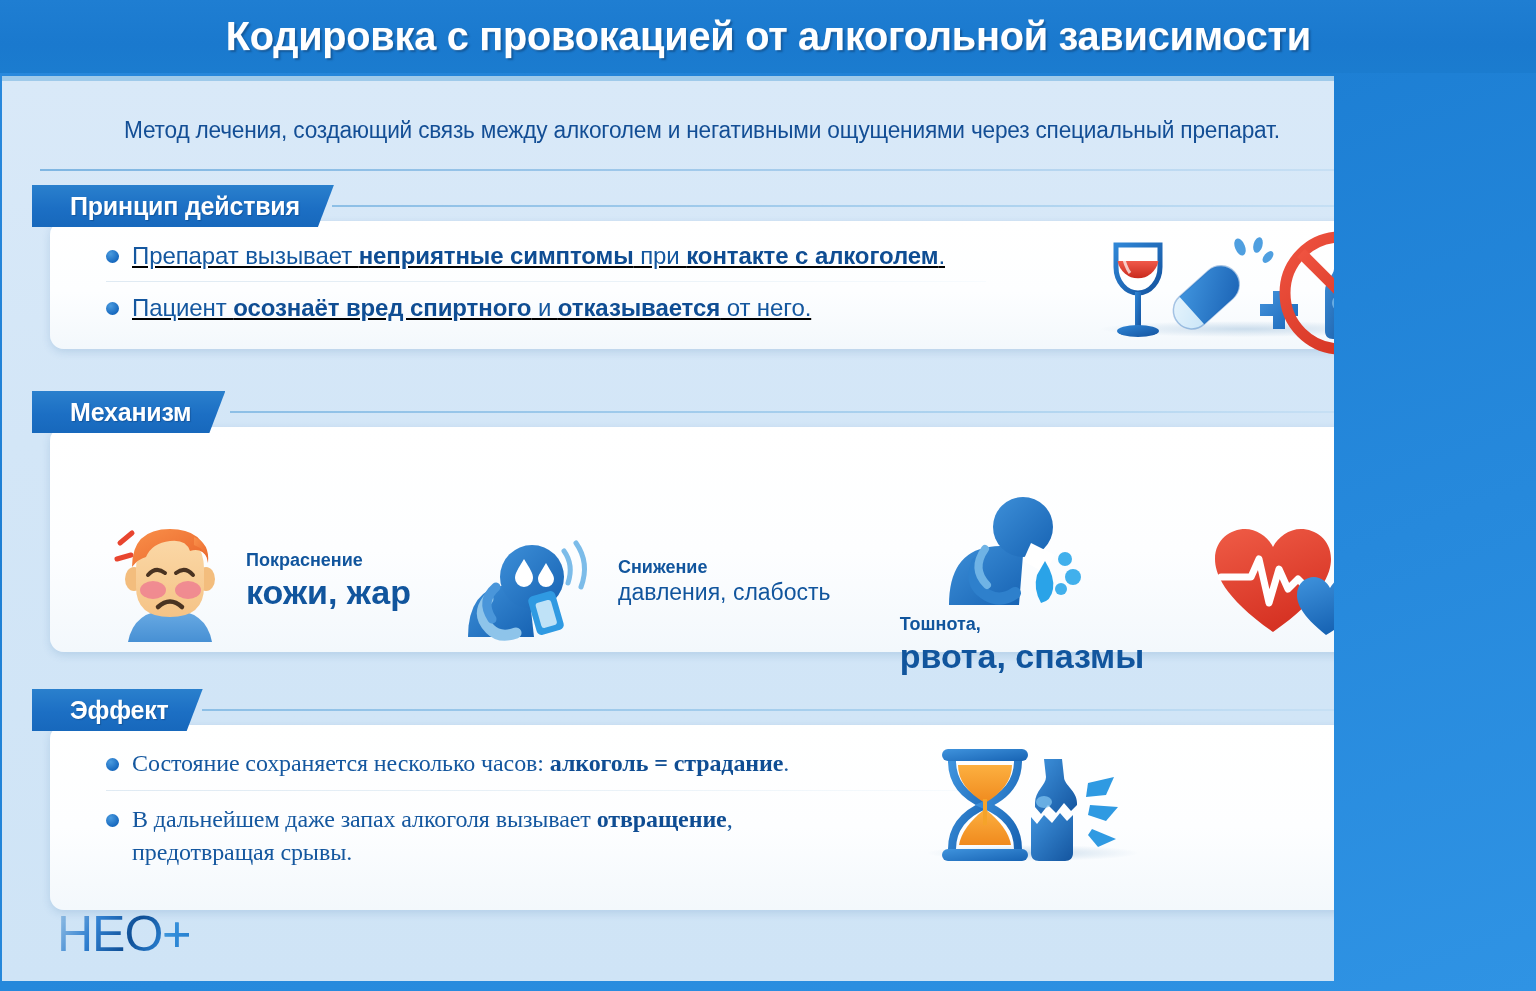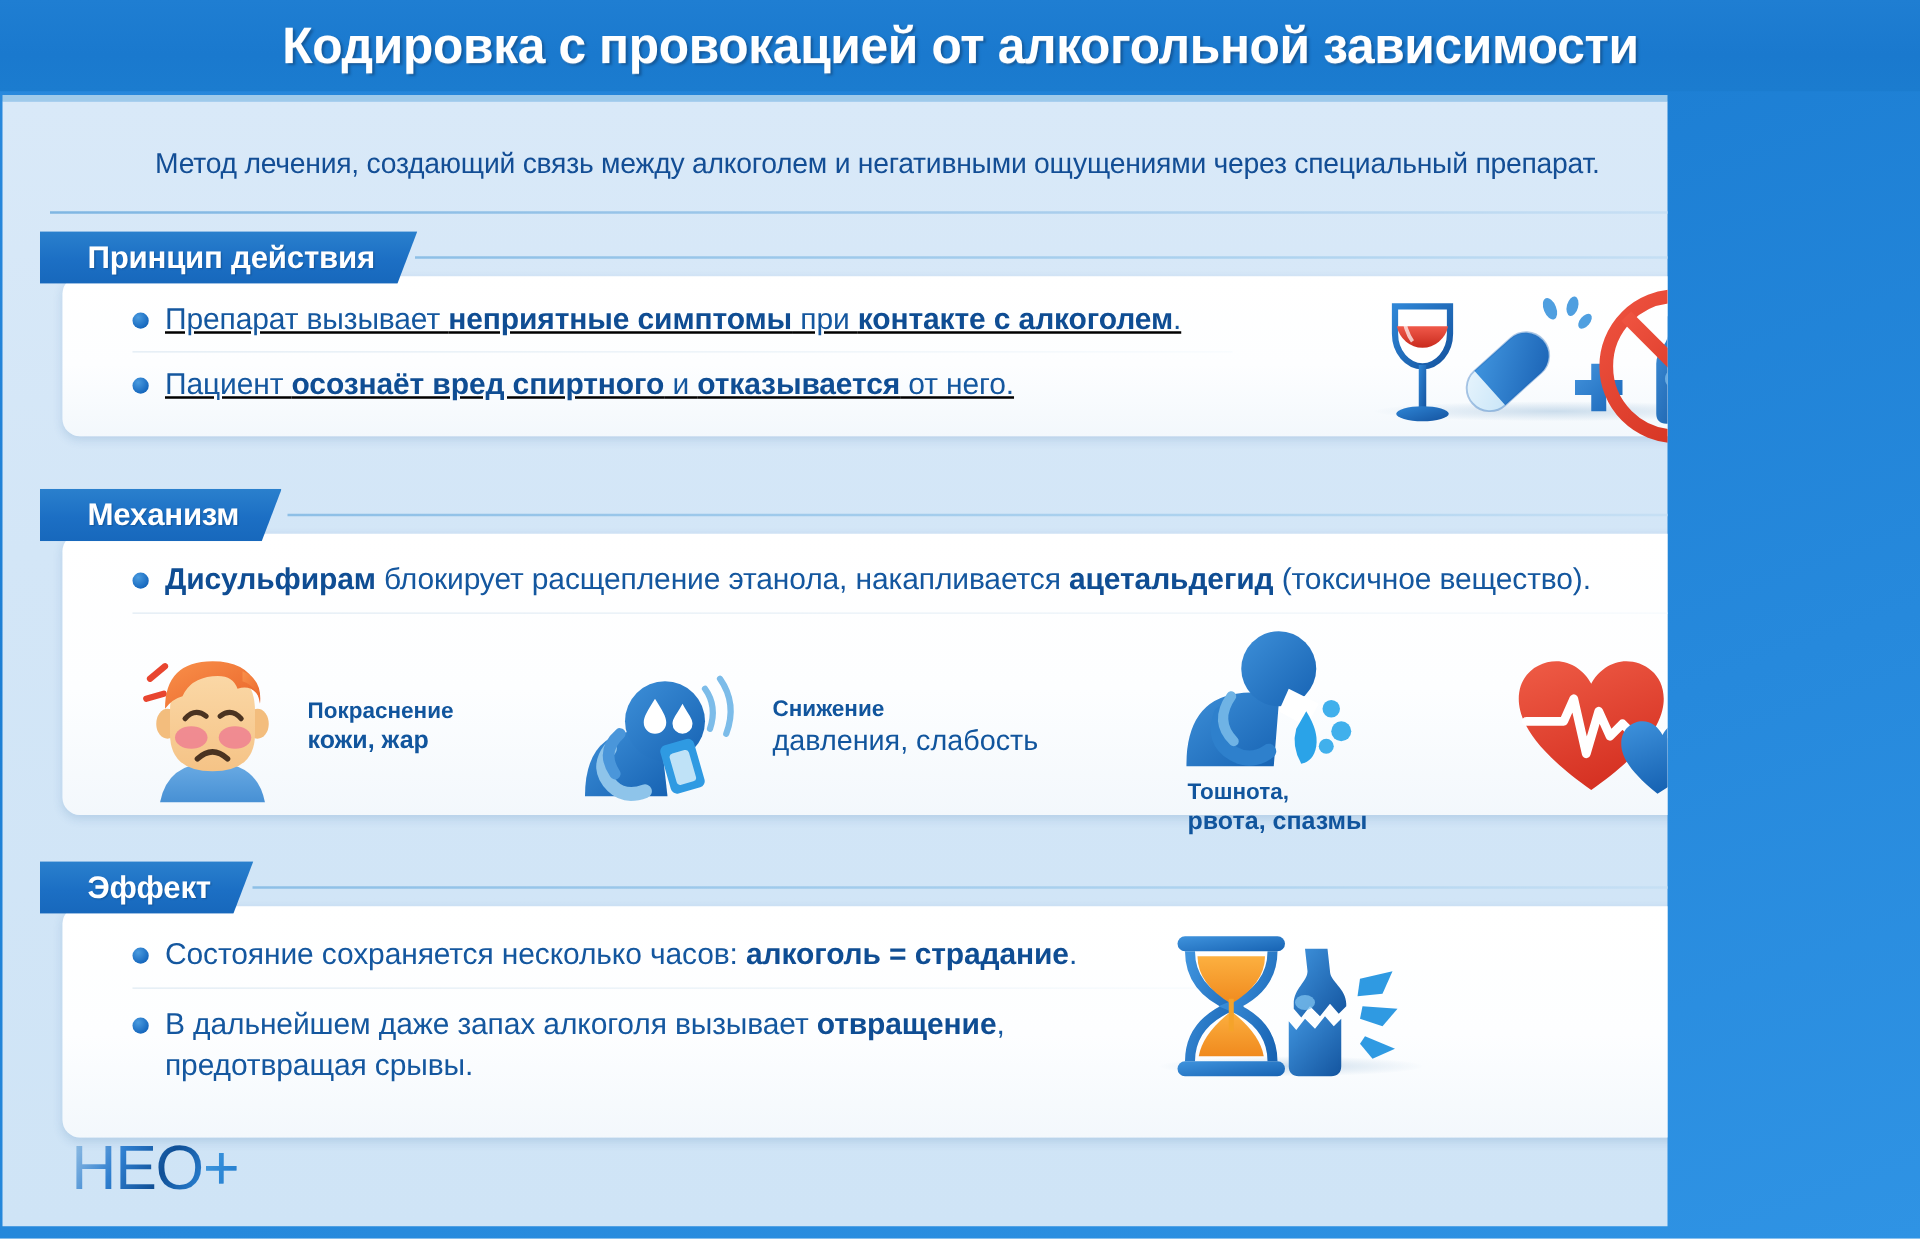--- a/index.html
+++ b/index.html
@@ -173,21 +173,21 @@
     color: #11559d;
     line-height: 1.22;
     white-space: nowrap;
   }
   .sym-line2 {
     font-size: 23px;
     color: #11559d;
     line-height: 1.22;
     white-space: nowrap;
   }
-  .sym-line2.bold { font-weight: bold; font-size: 20px; }
+  .sym-line2.bold { font-weight: bold; font-size: 34px; }
 
   
   .logo {
     position: absolute;
     left: 55px;
     bottom: 22px;
     font-size: 50px;
     font-weight: normal;
     letter-spacing: -1px;
     background: linear-gradient(120deg, #9fc6e6 0%, #2f7fd0 30%, #0f4f96 55%, #2b84d6 80%, #6aa9de 100%);
@@ -327,29 +327,20 @@
       </div>
     </div>
 
     <div class="section sec-mechanism">
 
       <div class="tab">Механизм</div>
       <div class="tab-rule" style="left:228px; width:1242px;"></div>
 
       <div class="card" style="top:36px; height:225px;">
 
-        <div class="bullets" style="left:56px; top:20px; width:1330px;">
-          <div class="bullet-row">
-            <span class="dot"></span>
-            <span class="btext">
-              <b>Дисульфирам</b><span> блокирует расщепление этанола, накапливается </span><b>ацетальдегид</b><span> (токсичное вещество).</span>
-            </span>
-          </div>
-          <div class="row-rule" style="width:1300px; margin-top:10px;"></div>
-        </div>
 
         <div class="symptoms" style="left:56px; top:92px; width:1330px; height:125px;">
 
           <div class="symptom" style="width:360px;">
             <div class="sym-art">
               <svg width="128" height="125" viewBox="0 0 128 125">
                 <defs>
                   <linearGradient id="hairG" x1="0" y1="0" x2="1" y2="1">
                     <stop offset="0%" stop-color="#f9904a"></stop>
                       <stop offset="100%" stop-color="#e9642a"></stop>
@@ -487,21 +478,21 @@
           </div>
         </div>
       </div>
     </div>
 
     <div class="section sec-effect">
 
       <div class="tab">Эффект</div>
       <div class="tab-rule" style="left:200px; width:1270px;"></div>
 
-      <div class="card" style="top:36px; height:185px;">
+      <div class="card" style="top:36px; height:185px;font-family:Liberation Serif, serif;">
 
         <div class="bullets" style="left:56px; top:22px; width:900px;">
 
           <div class="bullet-row">
             <span class="dot"></span>
             <span class="btext">
               <span>Состояние сохраняется несколько часов: </span><b>алкоголь = страдание</b><span>.</span>
             </span>
           </div>
 

